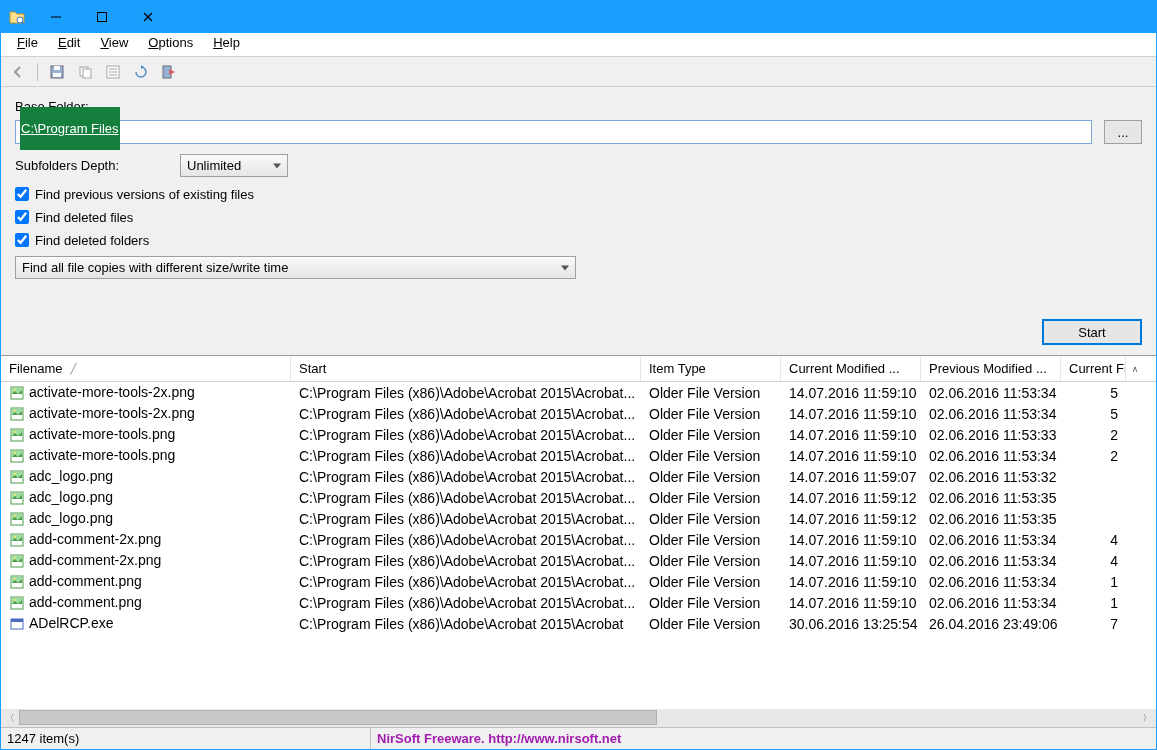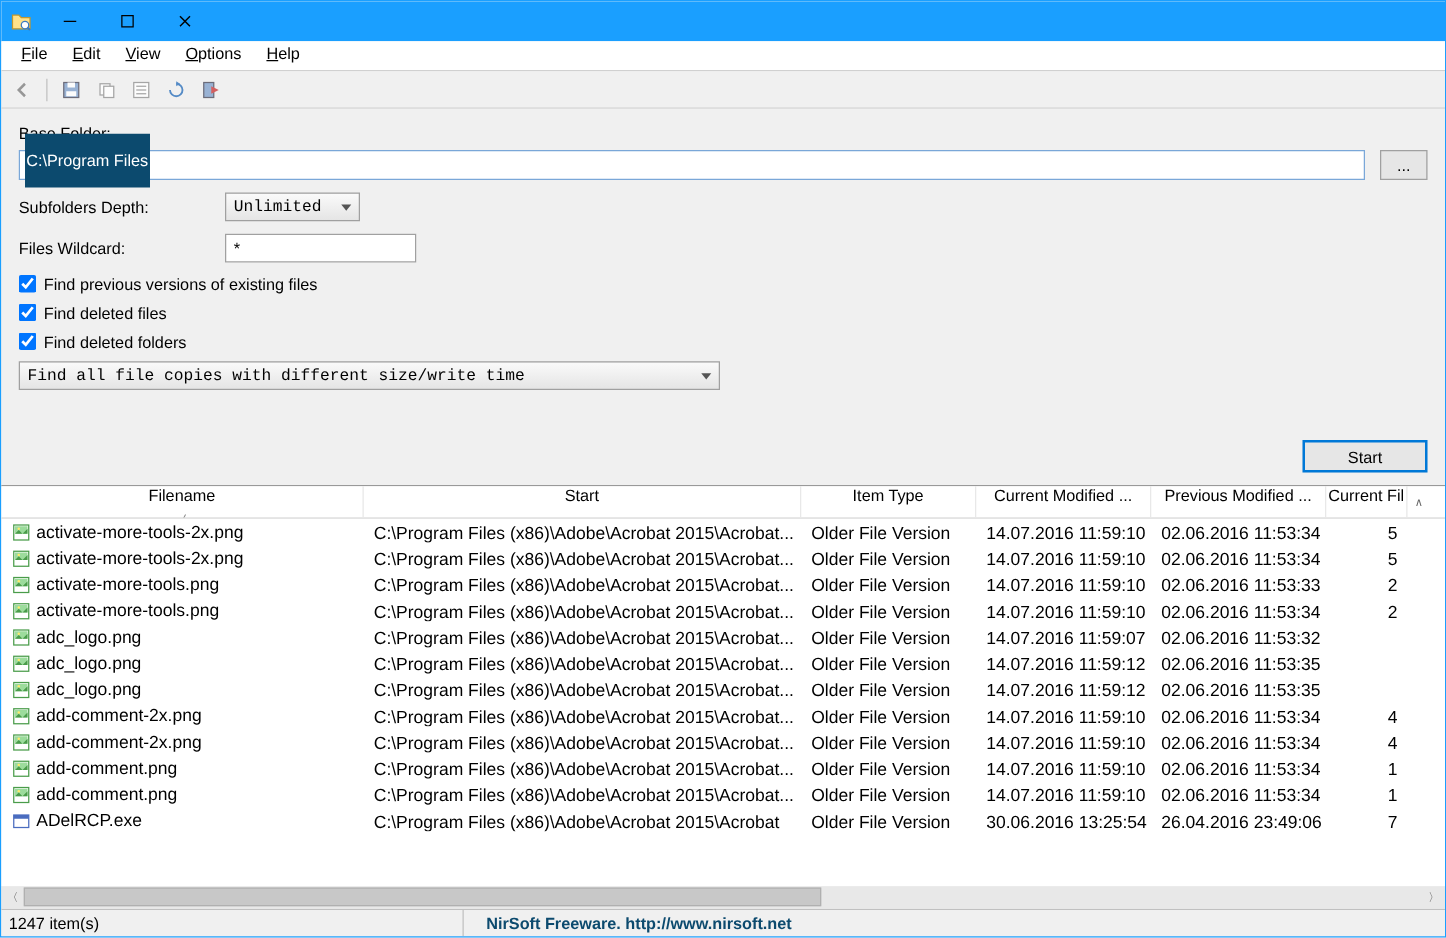--- a/index.html
+++ b/index.html
@@ -78,38 +78,37 @@
 .base-folder-input-wrap { display: flex; gap: 12px; margin-top: 6px; }
 .base-folder-input {
   flex: 1;
   height: 24px;
   border: 1px solid #7aa7d8;
   padding: 0 4px;
   font-size: 13px;
   background: #fff;
 }
 .base-folder-input .sel {
-  background: #0c4a6e; color: #fff; padding: 14px 1px;
+  background: #15803d; color: #fff; padding: 14px 1px; text-decoration: underline;
 }
 .browse-btn {
   width: 38px; height: 24px;
   border: 1px solid #a0a0a0;
   background: #e6e6e6;
   font-size: 13px;
 }
 .dropdown {
   height: 23px;
   border: 1px solid #a0a0a0;
   background: linear-gradient(#fafafa,#e5e5e5);
   padding: 0 22px 0 6px;
   font-size: 13px;
   display: inline-flex;
   align-items: center;
   position: relative;
-  font-family: Liberation Mono, monospace;
 }
 .dropdown::after {
   content: "";
   position: absolute; right: 6px; top: 50%;
   width: 0; height: 0;
   border-left: 4px solid transparent;
   border-right: 4px solid transparent;
   border-top: 5px solid #555;
   transform: translateY(-50%);
 }
@@ -154,21 +153,20 @@
   font-size: 13px;
 }
 .headers .col {
   padding: 0 8px;
   border-right: 1px solid #e8e8e8;
   height: 100%;
   display: flex;
   align-items: center;
   white-space: nowrap;
   overflow: hidden;
-  flex-direction: column;
 }
 .col-fn { width: 290px; }
 .col-fd { width: 350px; }
 .col-it { width: 140px; }
 .col-cm { width: 140px; }
 .col-pm { width: 140px; }
 .col-cf { width: 65px; }
 .headers .col-fn { gap: 8px; }
 .headers .sort-ind { color: #888; font-size: 10px; }
 .headers .scroll-up { width: 18px; font-size: 9px; text-align: center; color: #666; }
@@ -225,23 +223,22 @@
 }
 .statusbar .status-left {
   width: 370px;
   padding: 0 6px;
   border-right: 1px solid #c0c0c0;
   height: 100%;
   display: flex; align-items: center;
 }
 .statusbar .status-right {
   padding: 0 6px;
-  color: #0c4a6e;
+  color: #a21caf;
   font-weight: bold;
-  margin-left: 12px;
 }
 </style>
 </head>
 <body>
 
 <div class="titlebar">
   <span class="app-icon">
     <svg viewBox="0 0 16 16">
         <path d="M1 3 L6 3 L8 5 L15 5 L15 14 L1 14 Z" fill="#ffe28a" stroke="#c09830" stroke-width="1"></path>
         <circle cx="11" cy="11" r="3" fill="#fff" stroke="#3a7abf"></circle>
@@ -325,24 +322,20 @@
       <div class="base-folder-input"><span class="sel">C:\Program Files</span></div>
       <button class="browse-btn">...</button>
     </div>
   </div>
   <div class="form-row">
     <div class="form-label">Subfolders Depth:</div>
     <div class="dropdown" style="width:108px">
         <span>Unlimited</span>
       </div>
   </div>
-  <div class="form-row">
-    <div class="form-label">Files Wildcard:</div>
-    <input class="text-input" value="*" style="">
-  </div>
   <div class="checkbox-row">
     <input type="checkbox" checked="" style="">
     <span>Find previous versions of existing files</span>
   </div>
   <div class="checkbox-row">
     <input type="checkbox" checked="" style="">
     <span>Find deleted files</span>
   </div>
   <div class="checkbox-row">
     <input type="checkbox" checked="" style="">

